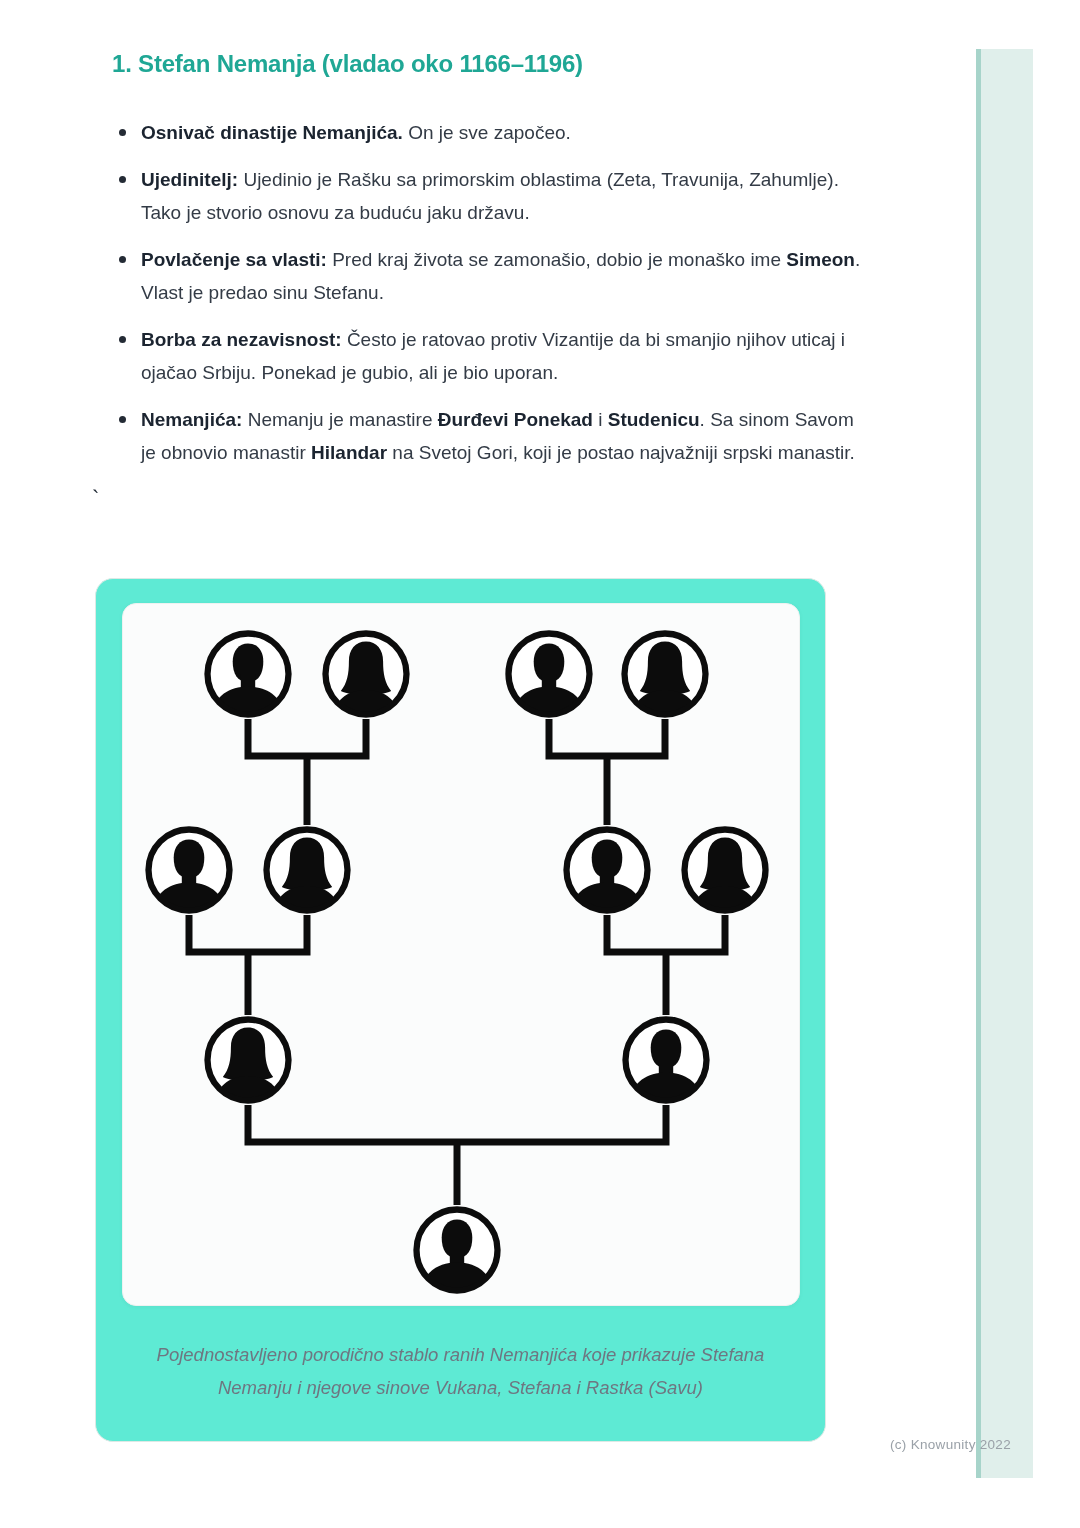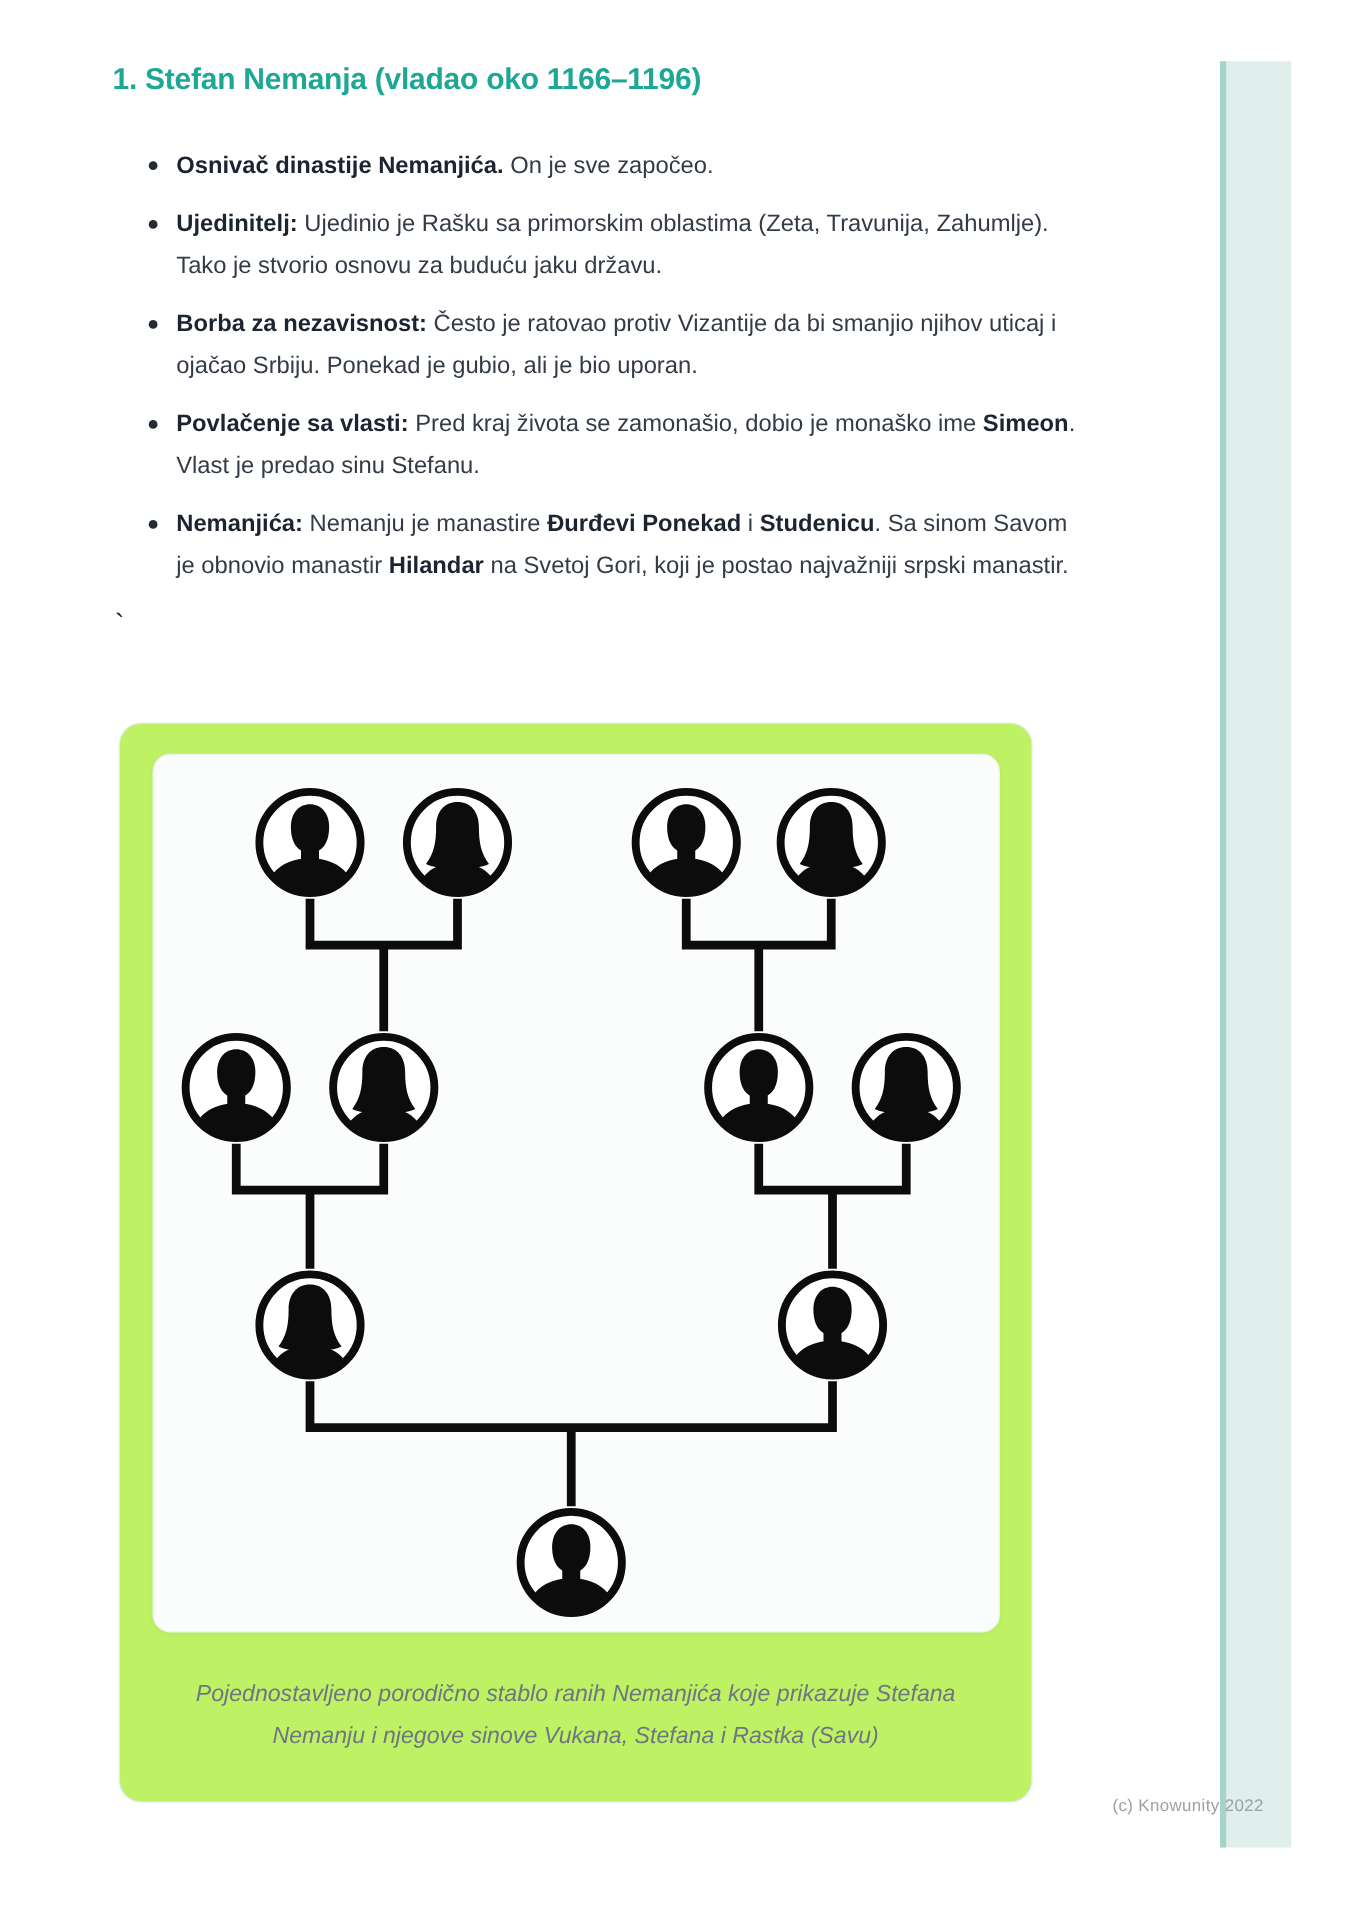--- a/index.html
+++ b/index.html
@@ -32,21 +32,21 @@
   }
   .bullets .b { font-weight:700; color:#1b2430; }
   
   .stray {
     position:absolute; left:92px; top:486px; font-size:22px; color:#1b2430;
   }
   
   .card {
     position:absolute; left:95px; top:578px; width:731px; height:864px;
     box-sizing:border-box; margin:0; padding:24px 26px 40px 26px;
-    background:#bef264; border:1px solid #dde9e5; border-radius:18px;
+    background:#5eead4; border:1px solid #dde9e5; border-radius:18px;
     z-index:2;
   }
   .tree-panel {
     width:678px; height:703px; box-sizing:border-box;
     background:#fbfcfc; border:1px solid #eef2f1; border-radius:14px;
     box-shadow:0 1px 4px rgba(30,60,55,0.05);
   }
   .tree-panel svg { display:block; }
   .card figcaption {
     margin-top:32px; text-align:center; font-style:italic;
@@ -59,27 +59,27 @@
     font-size:13.5px; color:#9aa1a8; letter-spacing:0.3px; white-space:nowrap;
   }
 </style>
 </head>
 <body>
 
 <div class="page">
 
   <div class="accent-bar" style="background: rgb(224, 239, 235); border-left: 5px solid rgb(167, 212, 202);"></div>
 
-  <h1 class="heading" style="color: rgb(31, 167, 149);">1. Stefan Nemanja (vladao oko 1166–1196)</h1>
+  <h1 class="heading" style="color: rgb(31, 167, 149); margin-left: 22px;">1. Stefan Nemanja (vladao oko 1166–1196)</h1>
 
   <ul class="bullets" id="bullet-list">
       <li><span class="dot"></span><span class="b">Osnivač dinastije Nemanjića.</span><span> On je sve započeo.</span></li>
       <li><span class="dot"></span><span class="b">Ujedinitelj:</span><span> Ujedinio je Rašku sa primorskim oblastima (Zeta, Travunija, Zahumlje). Tako je stvorio osnovu za buduću jaku državu.</span></li>
+      <li><span class="dot"></span><span class="b">Povlačenje sa vlasti:</span><span> Pred kraj života se zamonašio, dobio je monaško ime </span><span class="b">Simeon</span><span>. Vlast je predao sinu Stefanu.</span></li>
       <li><span class="dot"></span><span class="b">Borba za nezavisnost:</span><span> Često je ratovao protiv Vizantije da bi smanjio njihov uticaj i ojačao Srbiju. Ponekad je gubio, ali je bio uporan.</span></li>
-      <li><span class="dot"></span><span class="b">Povlačenje sa vlasti:</span><span> Pred kraj života se zamonašio, dobio je monaško ime </span><span class="b">Simeon</span><span>. Vlast je predao sinu Stefanu.</span></li>
       <li><span class="dot"></span><span class="b">Nemanjića:</span><span> Nemanju je manastire </span><span class="b">Đurđevi Ponekad</span><span> i </span><span class="b">Studenicu</span><span>. Sa sinom Savom je obnovio manastir </span><span class="b">Hilandar</span><span> na Svetoj Gori, koji je postao najvažniji srpski manastir.</span></li>
     </ul>
 
   <div class="stray">`</div>
 
   <figure class="card">
     <div class="tree-panel">
       <svg id="tree-svg" width="676" height="701" viewBox="0 0 676 701" xmlns="http://www.w3.org/2000/svg">
         <defs>
           <symbol id="av-male" viewBox="0 0 100 100">

